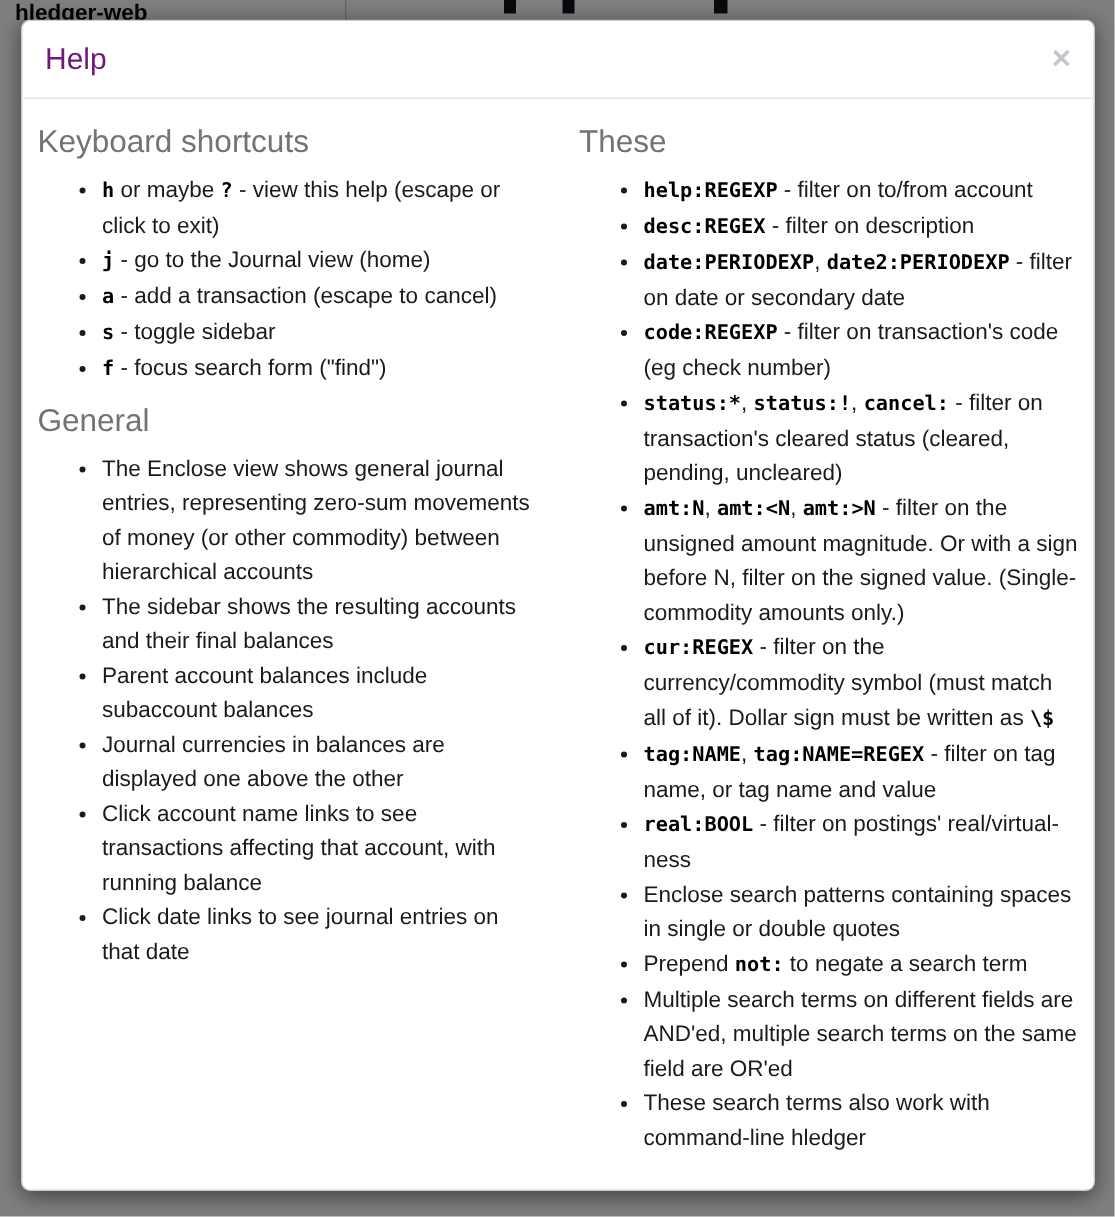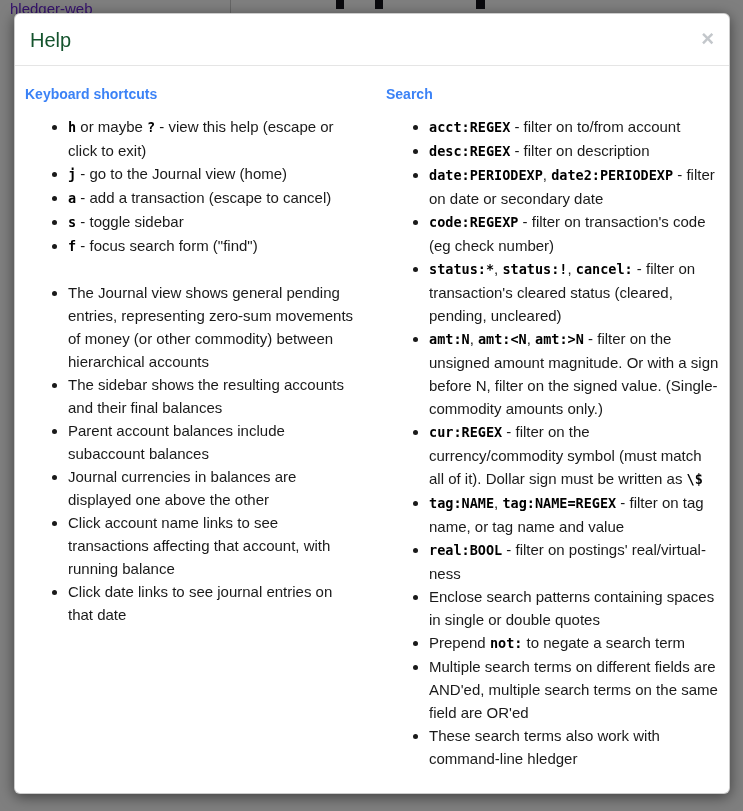--- a/index.html
+++ b/index.html
@@ -7,21 +7,21 @@
     width:743px; height:811px; position:relative; overflow:hidden;
     background:#ffffff;
     font-family:"Liberation Sans", sans-serif;
     -webkit-font-smoothing:antialiased;
   }
 
   
   .page-behind { position:absolute; inset:0; background:#ffffff; z-index:0; }
   .brand-link {
     position:absolute; left:10px; top:0px;
-    font-size:15px; color:#6d28d9; text-decoration:none; cursor:pointer;
+    font-size:15px; color:#000000; text-decoration:none; cursor:pointer;font-weight:bold;
   }
   .page-vline { position:absolute; left:230px; top:0; width:1px; height:14px; background:#cccccc; }
   .glyph-frag { position:absolute; top:0; height:9px; background:#15151d; }
   .glyph-frag.g1 { left:336px; width:8px; }
   .glyph-frag.g2 { left:375px; width:8px; }
   .glyph-frag.g3 { left:476px; width:9px; }
 
   .backdrop-overlay {
     position:absolute; inset:0; background:rgba(0,0,0,0.5); z-index:1; cursor:pointer;
   }
@@ -35,38 +35,38 @@
     box-shadow:0 3px 14px rgba(0,0,0,0.5);
     box-sizing:border-box;
     color:#1a1a1a;
   }
   .modal-header {
     position:relative;
     padding:13px 15px 12px 15px;
     border-bottom:1px solid #e5e5e5;
   }
   .modal-title {
-    margin:0; font-size:20px; font-weight:500; color:#14532d; line-height:26px;
+    margin:0; font-size:20px; font-weight:500; color:#701a75; line-height:26px;
   }
   .close-btn {
     position:absolute; right:15px; top:15px;
     font-size:22px; line-height:20px; font-weight:700; color:#c3c7cb;
     cursor:pointer; user-select:none;
   }
   .modal-body {
     display:flex; align-items:flex-start;
     padding:20px 6px 14px 6px;
     box-sizing:border-box;
   }
   .help-col { width:50%; box-sizing:border-box; }
   .help-col.left  { padding:0 14px 0 4px; }
   .help-col.right { padding:0 4px 0 14px; }
 
   .section-heading {
-    font-size:14px; font-weight:bold; color:#3b82f6;
+    font-size:21px; font-weight:normal; color:#737373;
     margin:0 0 3px 0; line-height:17px;
   }
   .section-heading + ul { margin-top:0; }
   .help-col ul {
     margin:0 0 14px 0;
     padding:9px 0 0 43px;
     list-style:disc outside;
   }
   .help-col li {
     font-size:15px; line-height:23px; color:#1a1a1a;
@@ -97,33 +97,34 @@
   <div class="modal-body">
     <div class="help-col left">
         <div class="section-heading">Keyboard shortcuts</div>
         <ul>
           <li><code>h</code> or maybe <code>?</code> - view this help (escape or click to exit)</li>
           <li><code>j</code> - go to the Journal view (home)</li>
           <li><code>a</code> - add a transaction (escape to cancel)</li>
           <li><code>s</code> - toggle sidebar</li>
           <li><code>f</code> - focus search form ("find")</li>
         </ul>
+        <div class="section-heading">General</div>
         <ul>
-          <li>The Journal view shows general pending entries, representing zero-sum movements of money (or other commodity) between hierarchical accounts</li>
+          <li>The Enclose view shows general journal entries, representing zero-sum movements of money (or other commodity) between hierarchical accounts</li>
           <li>The sidebar shows the resulting accounts and their final balances</li>
           <li>Parent account balances include subaccount balances</li>
           <li>Journal currencies in balances are displayed one above the other</li>
           <li>Click account name links to see transactions affecting that account, with running balance</li>
           <li>Click date links to see journal entries on that date</li>
         </ul>
       </div>
     <div class="help-col right">
-        <div class="section-heading">Search</div>
+        <div class="section-heading">These</div>
         <ul>
-          <li><code>acct:REGEX</code> - filter on to/from account</li>
+          <li><code>help:REGEXP</code> - filter on to/from account</li>
           <li><code>desc:REGEX</code> - filter on description</li>
           <li><code>date:PERIODEXP</code>, <code>date2:PERIODEXP</code> - filter on date or secondary date</li>
           <li><code>code:REGEXP</code> - filter on transaction's code (eg check number)</li>
           <li><code>status:*</code>, <code>status:!</code>, <code>cancel:</code> - filter on transaction's cleared status (cleared, pending, uncleared)</li>
           <li><code>amt:N</code>, <code>amt:&lt;N</code>, <code>amt:&gt;N</code> - filter on the unsigned amount magnitude. Or with a sign before N, filter on the signed value. (Single-commodity amounts only.)</li>
           <li><code>cur:REGEX</code> - filter on the currency/commodity symbol (must match all of it). Dollar sign must be written as <code>\$</code></li>
           <li><code>tag:NAME</code>, <code>tag:NAME=REGEX</code> - filter on tag name, or tag name and value</li>
           <li><code>real:BOOL</code> - filter on postings' real/virtual-ness</li>
           <li>Enclose search patterns containing spaces in single or double quotes</li>
           <li>Prepend <code>not:</code> to negate a search term</li>

